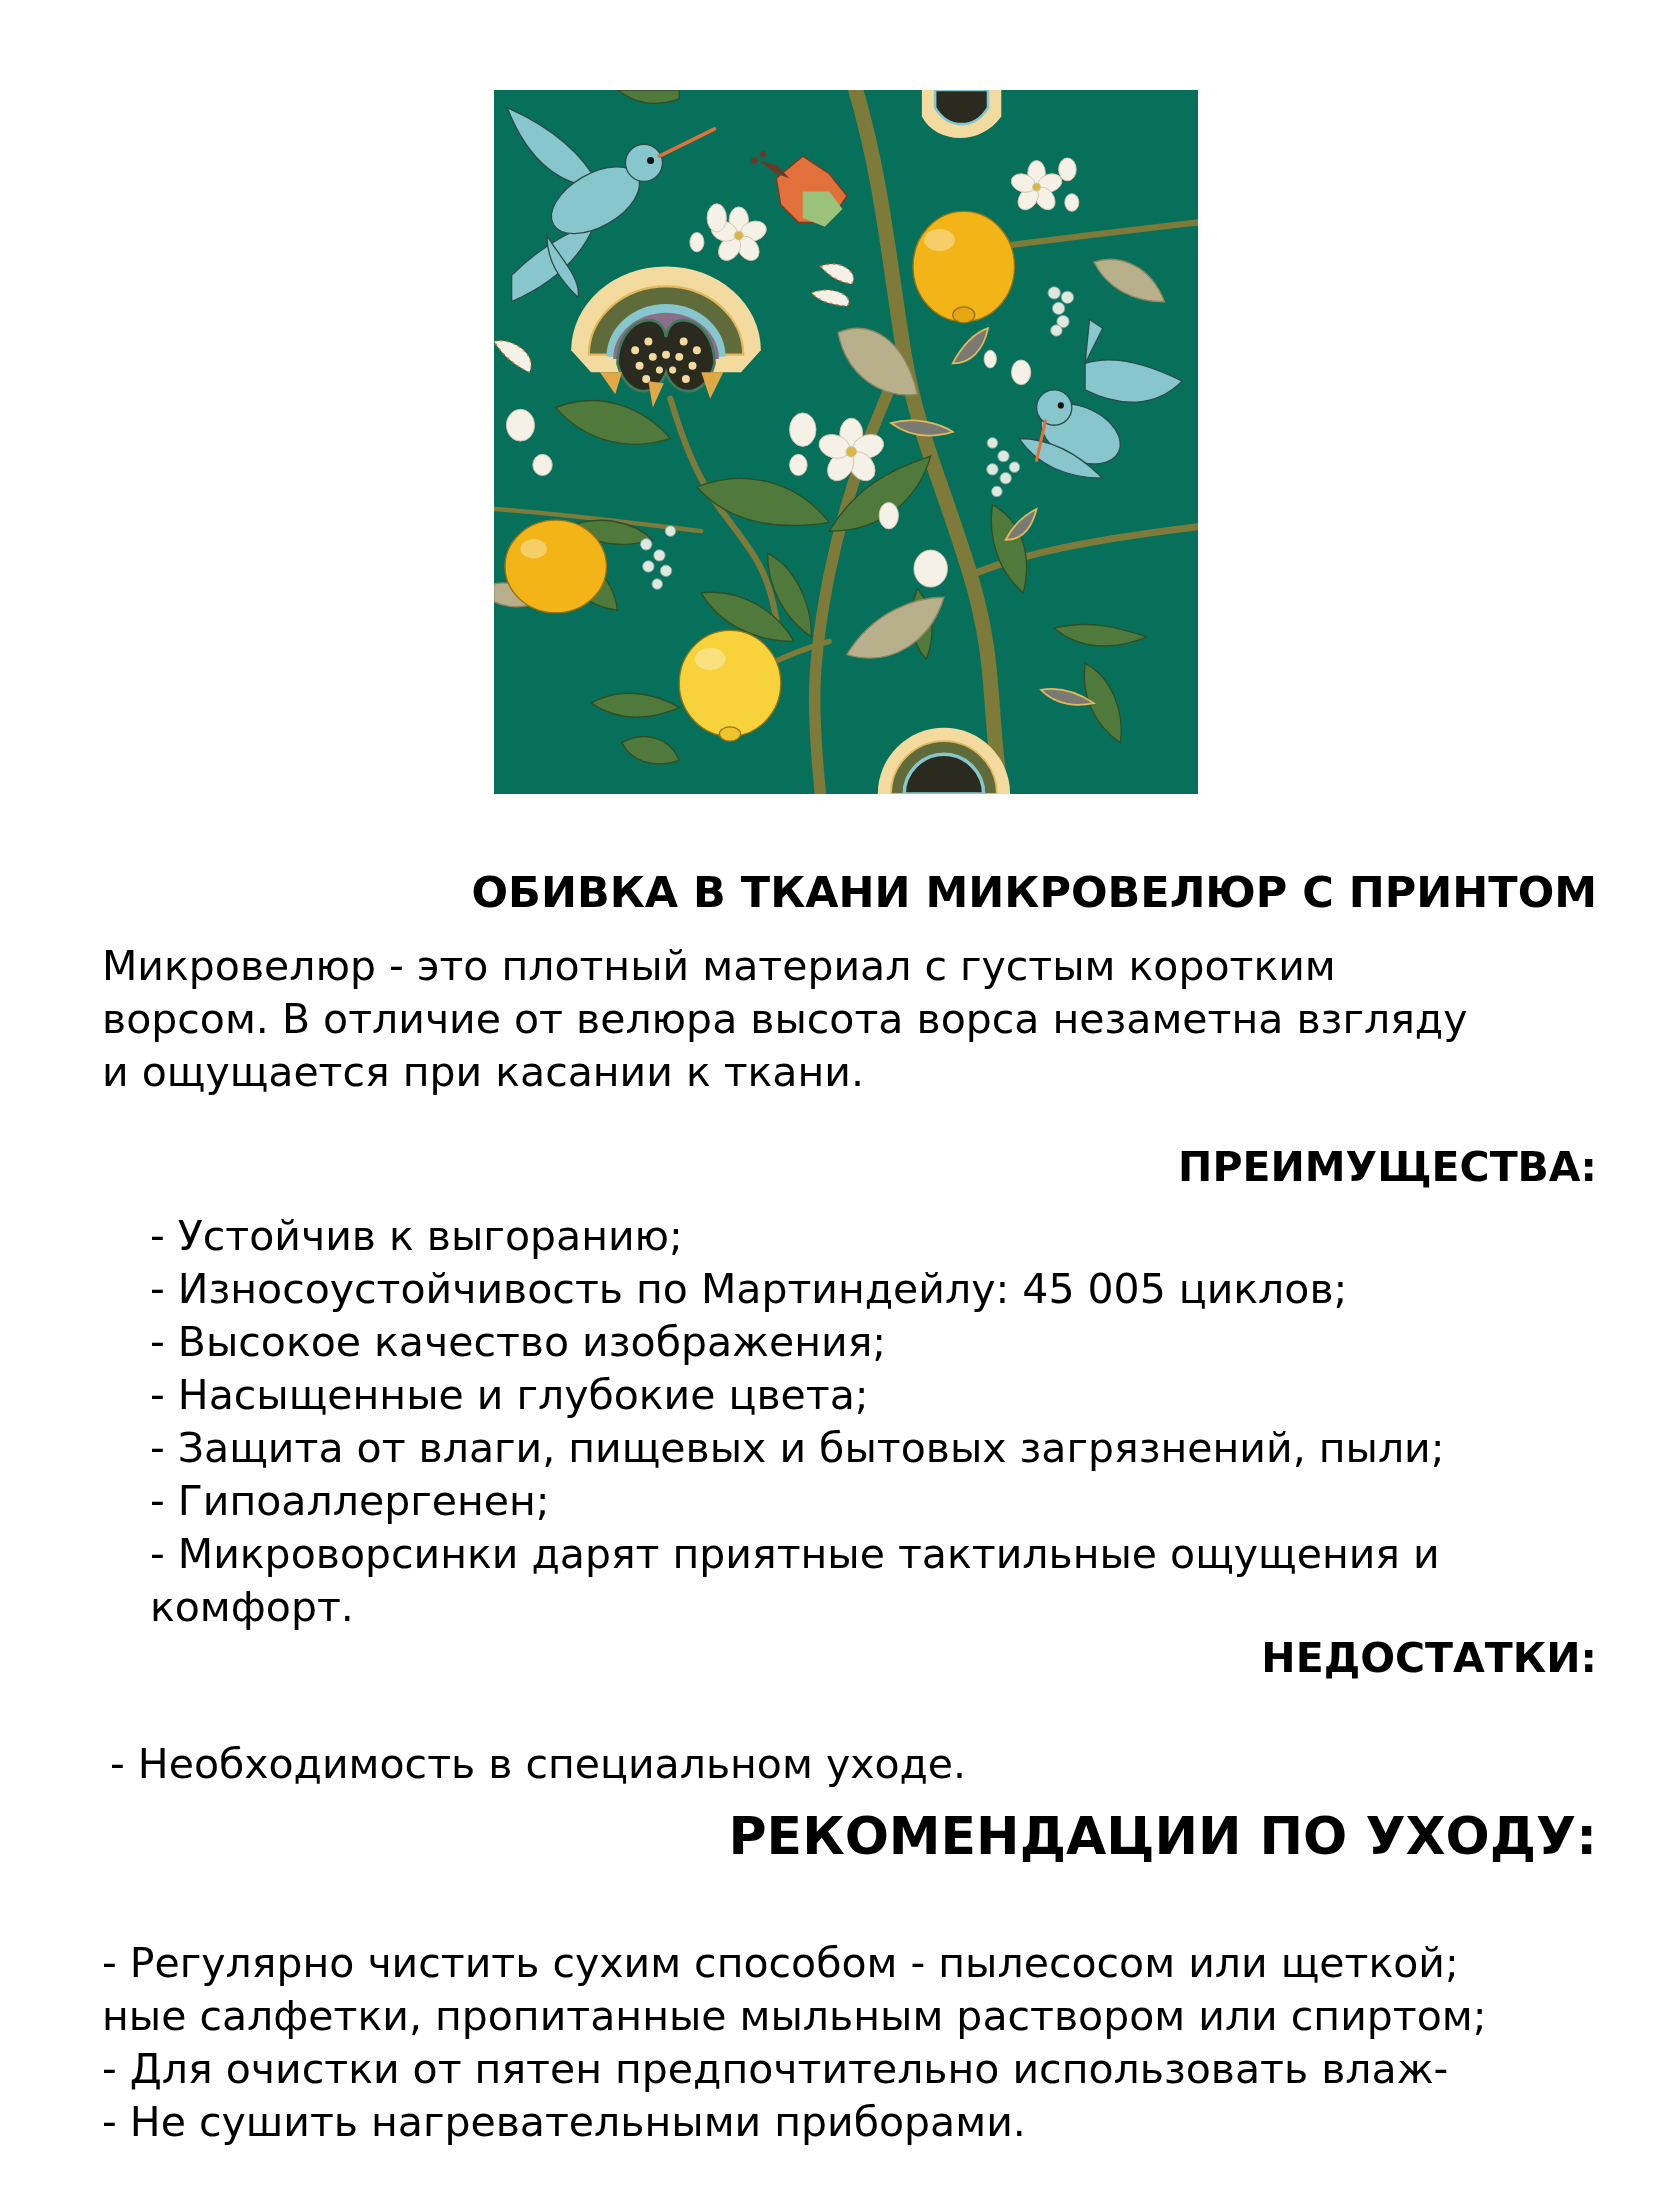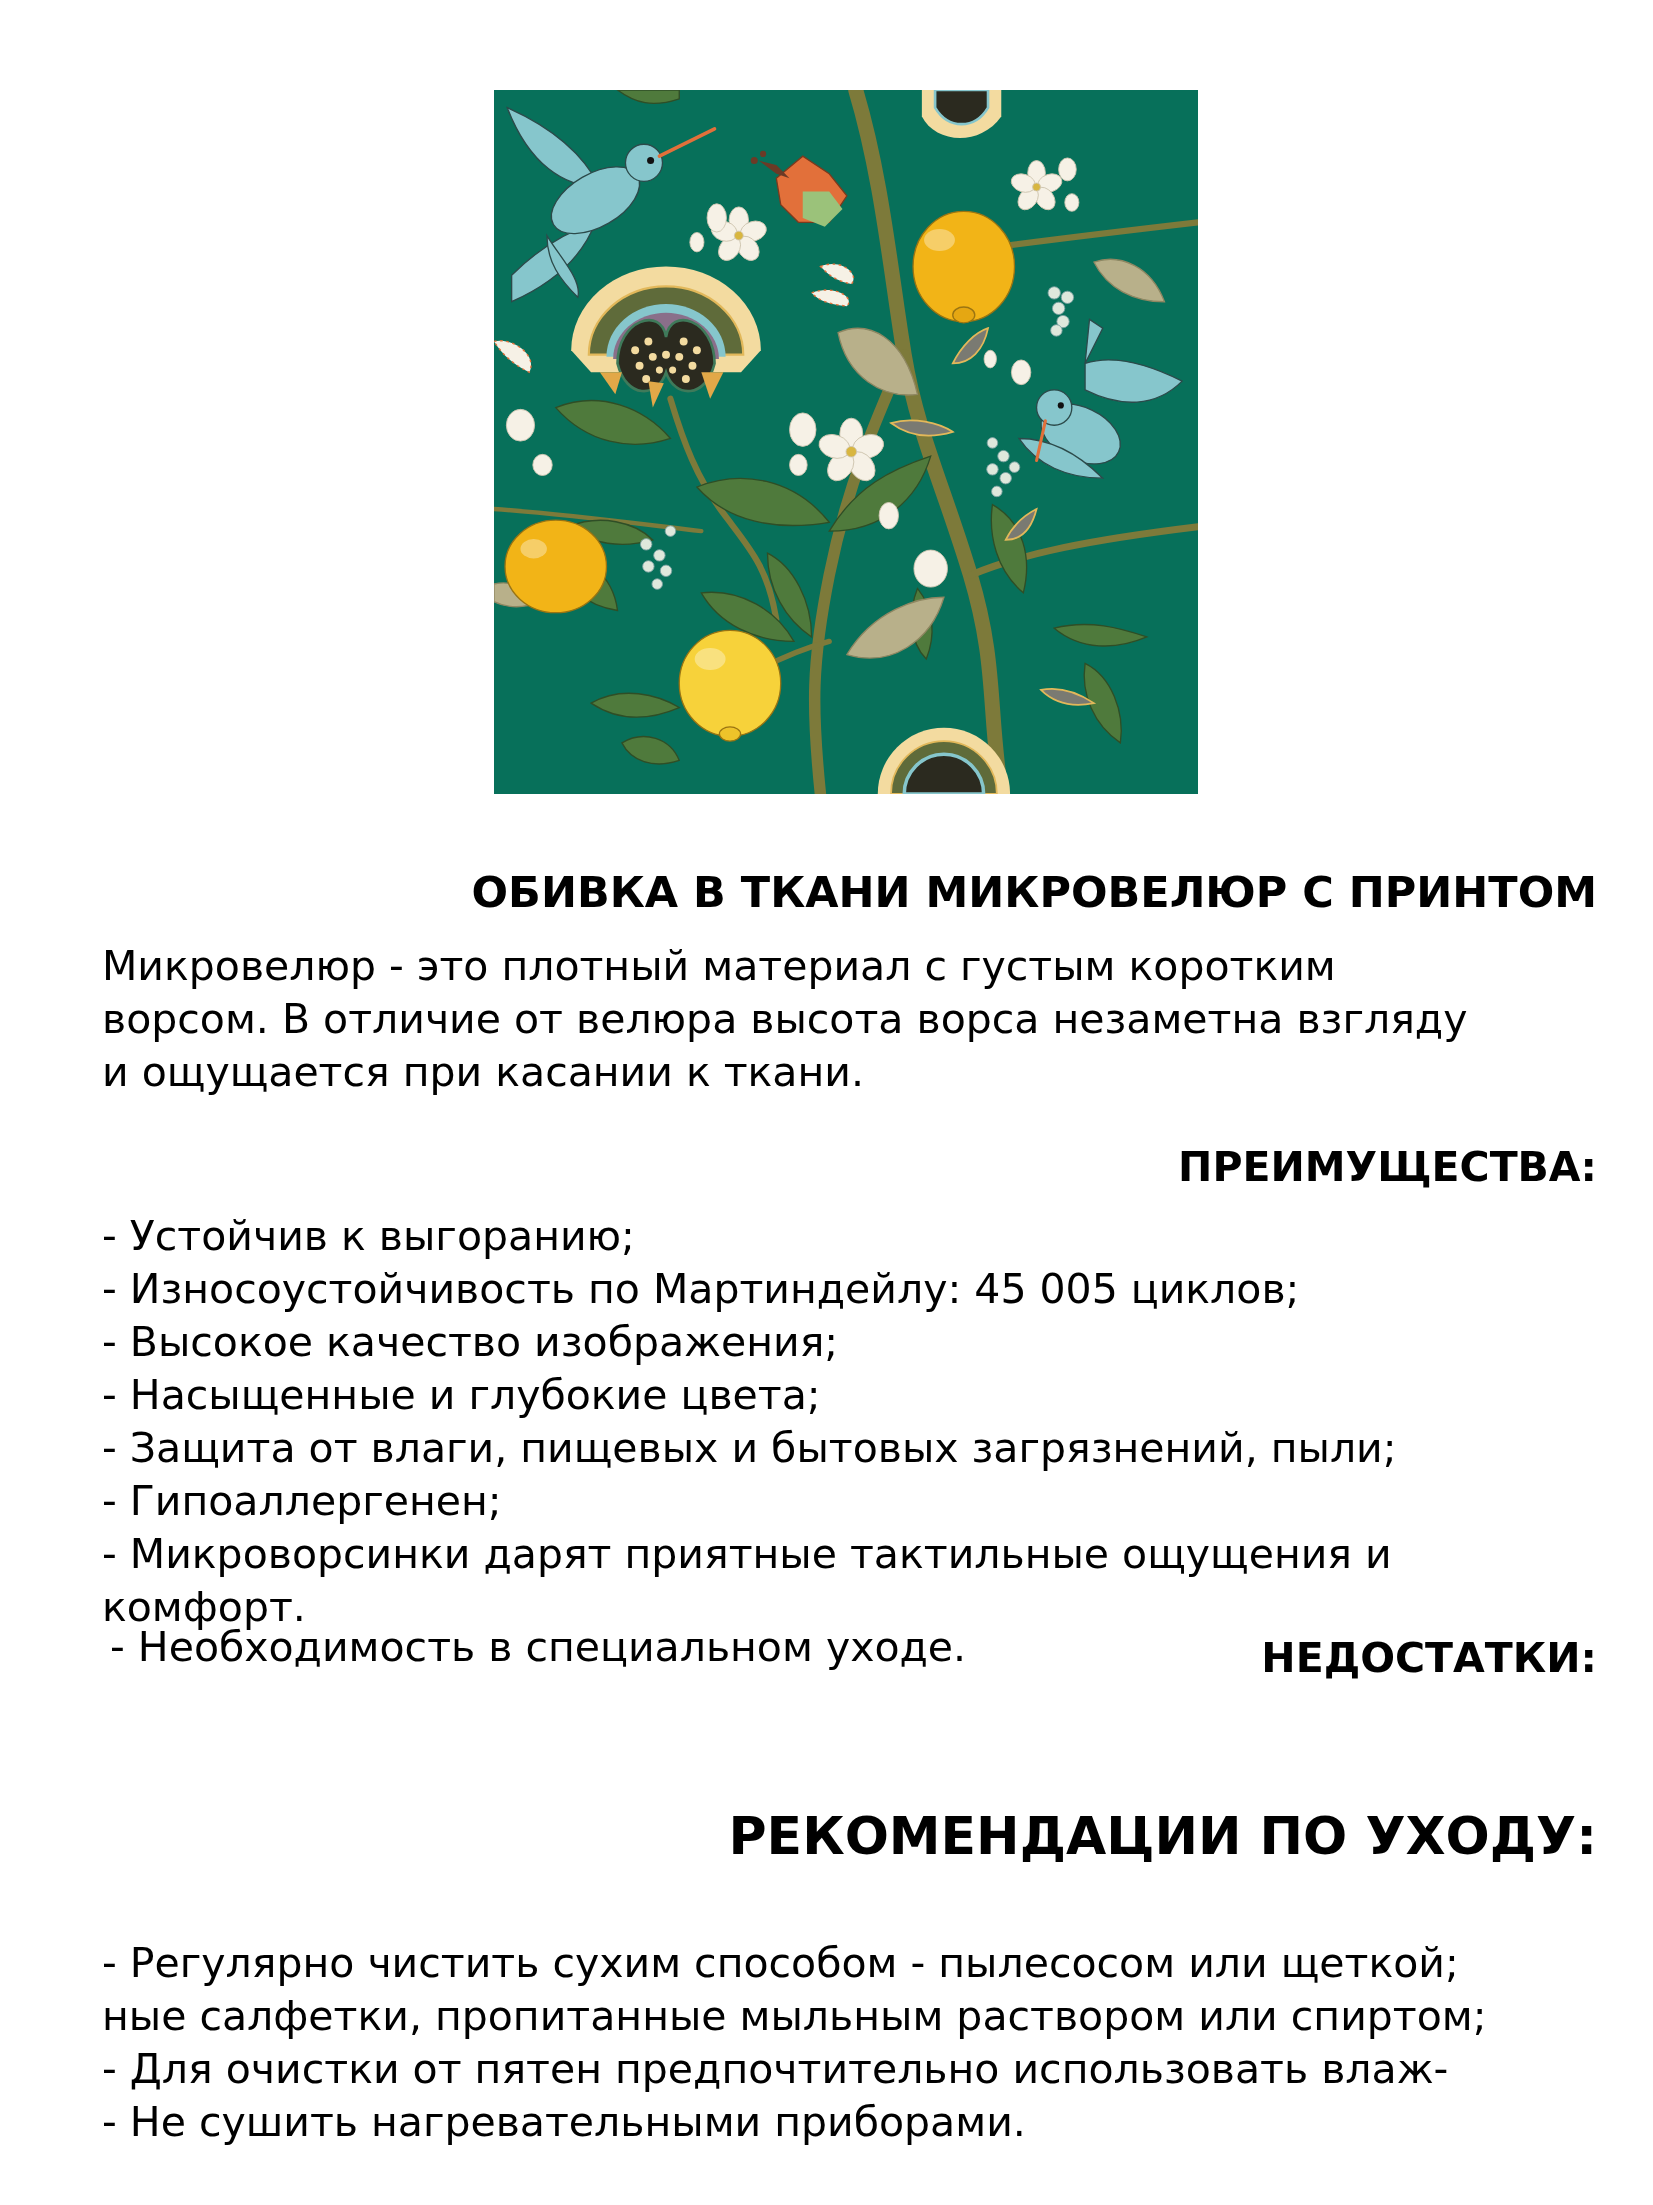--- a/index.html
+++ b/index.html
@@ -5,23 +5,23 @@
   html, body { margin: 0; padding: 0; background: #ffffff; }
   body { width: 1654px; height: 2205px; position: relative; overflow: hidden; font-family: "DejaVu Sans", sans-serif; color: #000000; }
   .illustration { position: absolute; left: 494px; top: 90px; width: 704px; height: 704px; overflow: hidden; }
   .illustration svg { display: block; width: 704px; height: 704px; }
   .heading { position: absolute; left: 97px; width: 1500px; text-align: right; font-weight: bold; font-size: 42px; line-height: 52px; white-space: nowrap; }
   .block { position: absolute; left: 102px; font-size: 41px; line-height: 53px; white-space: nowrap; }
   .line { display: block; }
   .title { top: 866px; font-size: 43px; }
   .intro { top: 940px; }
   .h-adv { top: 1141px; font-size: 41px; }
-  .adv { top: 1210px; }
+  .adv { top: 1210px; margin-left: 48px; }
   .h-dis { top: 1632px; font-size: 41px; }
-  .dis { top: 1621px; left: 110px; text-align: center; }
+  .dis { top: 1738px; left: 110px; text-align: center; }
   .h-rec { top: 1810px; font-size: 52px; }
   .rec { top: 1889px; line-height: 53px; margin-top: 48px; }
 </style>
 </head>
 <body>
 
 <div class="illustration">
   <svg viewBox="0 0 1596 1596" xmlns="http://www.w3.org/2000/svg">
     <rect x="0" y="0" width="1596" height="1596" fill="#07705a"></rect>
 

